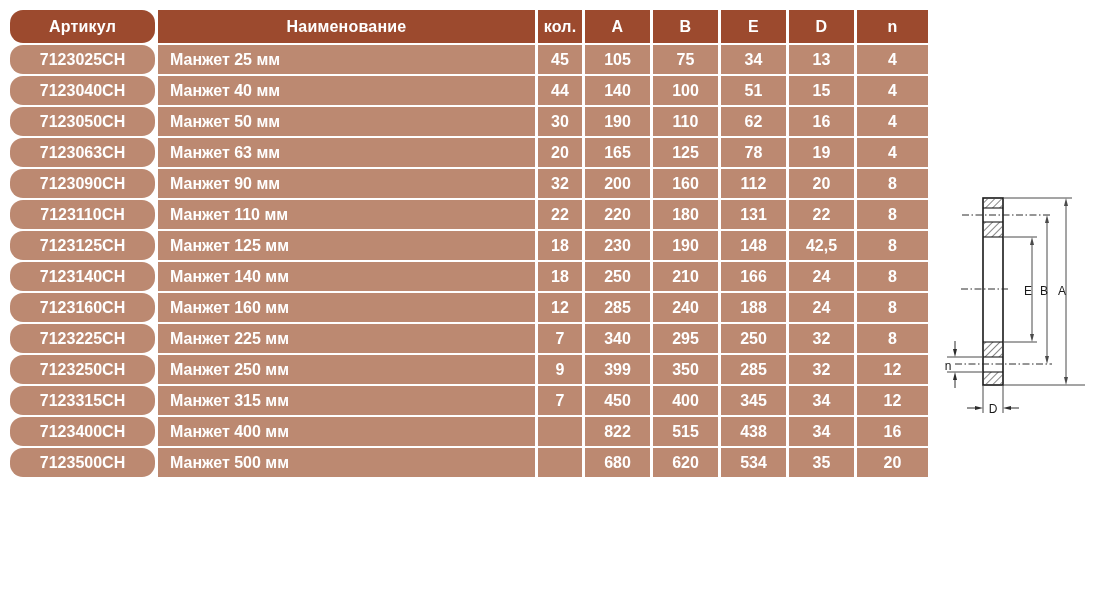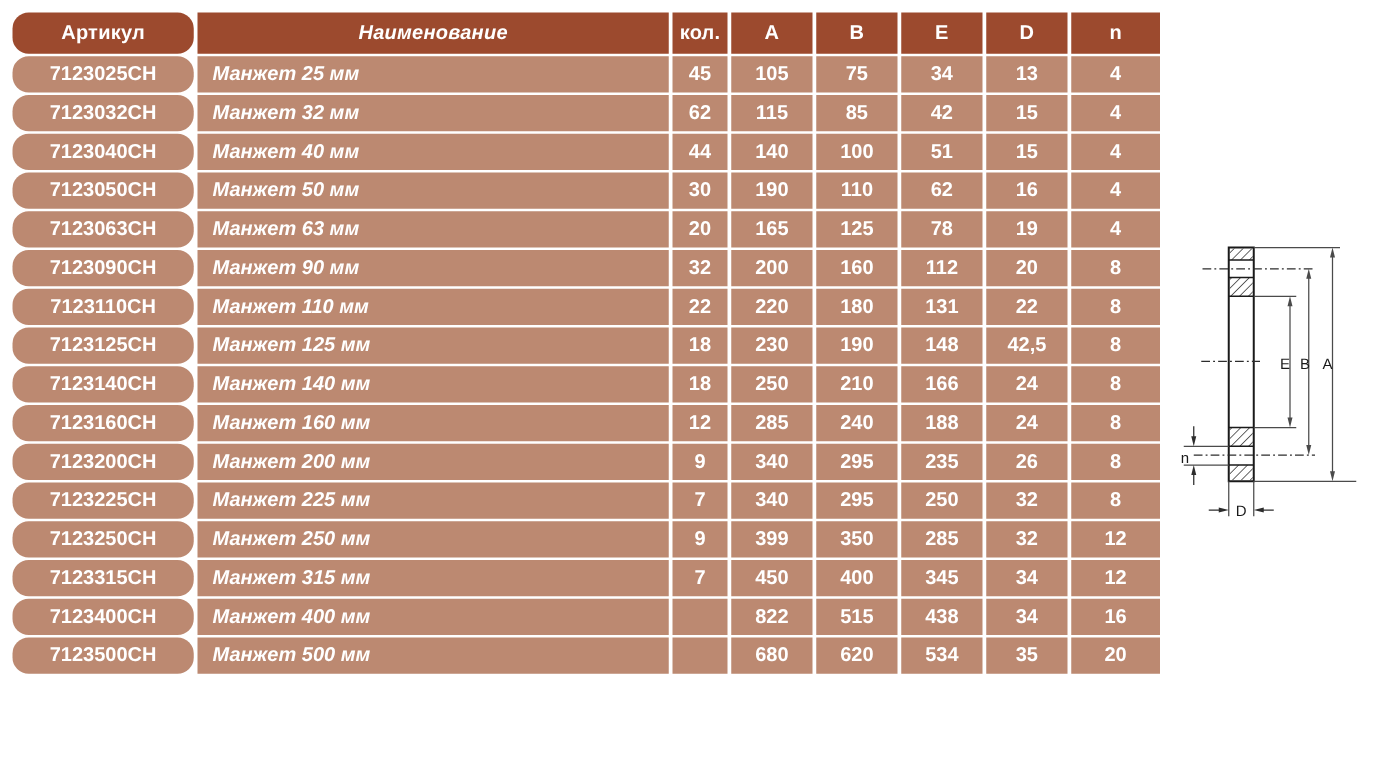--- a/index.html
+++ b/index.html
@@ -33,21 +33,21 @@
     font-weight:bold;
     font-size:16px;
     height:29px;
     text-align:center;
     padding:0;
     white-space:nowrap;
     overflow:hidden;
   }
   table.spec td.c1{ text-align:left; padding-left:12px; }
   
-  .c0{width:145px;border-radius:13px;} .c1{width:365px;font-style:italic;} .c2{width:44px;}
+  .c0{width:145px;border-radius:13px;} .c1{width:365px;} .c2{width:44px;}
   .c3{width:65px;} .c4{width:65px;} .c5{width:65px;}
   .c6{width:65px;} .c7{width:71px;}
   
   .diagram{
     position:absolute;left:935px;top:180px;
   }
   .diagram text{
     font-family:"Liberation Sans",sans-serif;
     font-size:12px;
     fill:#1a1a1a;
@@ -74,30 +74,20 @@
         <td class="c0">7123025CH</td>
         <td class="c1">Манжет 25 мм</td>
         <td class="c2">45</td>
         <td class="c3">105</td>
         <td class="c4">75</td>
         <td class="c5">34</td>
         <td class="c6">13</td>
         <td class="c7">4</td>
       </tr>
       <tr>
-        <td class="c0">7123032CH</td>
-        <td class="c1">Манжет 32 мм</td>
-        <td class="c2">62</td>
-        <td class="c3">115</td>
-        <td class="c4">85</td>
-        <td class="c5">42</td>
-        <td class="c6">15</td>
-        <td class="c7">4</td>
-      </tr>
-      <tr>
         <td class="c0">7123040CH</td>
         <td class="c1">Манжет 40 мм</td>
         <td class="c2">44</td>
         <td class="c3">140</td>
         <td class="c4">100</td>
         <td class="c5">51</td>
         <td class="c6">15</td>
         <td class="c7">4</td>
       </tr>
       <tr>
@@ -161,30 +151,20 @@
         <td class="c7">8</td>
       </tr>
       <tr>
         <td class="c0">7123160CH</td>
         <td class="c1">Манжет 160 мм</td>
         <td class="c2">12</td>
         <td class="c3">285</td>
         <td class="c4">240</td>
         <td class="c5">188</td>
         <td class="c6">24</td>
-        <td class="c7">8</td>
-      </tr>
-      <tr>
-        <td class="c0">7123200CH</td>
-        <td class="c1">Манжет 200 мм</td>
-        <td class="c2">9</td>
-        <td class="c3">340</td>
-        <td class="c4">295</td>
-        <td class="c5">235</td>
-        <td class="c6">26</td>
         <td class="c7">8</td>
       </tr>
       <tr>
         <td class="c0">7123225CH</td>
         <td class="c1">Манжет 225 мм</td>
         <td class="c2">7</td>
         <td class="c3">340</td>
         <td class="c4">295</td>
         <td class="c5">250</td>
         <td class="c6">32</td>

